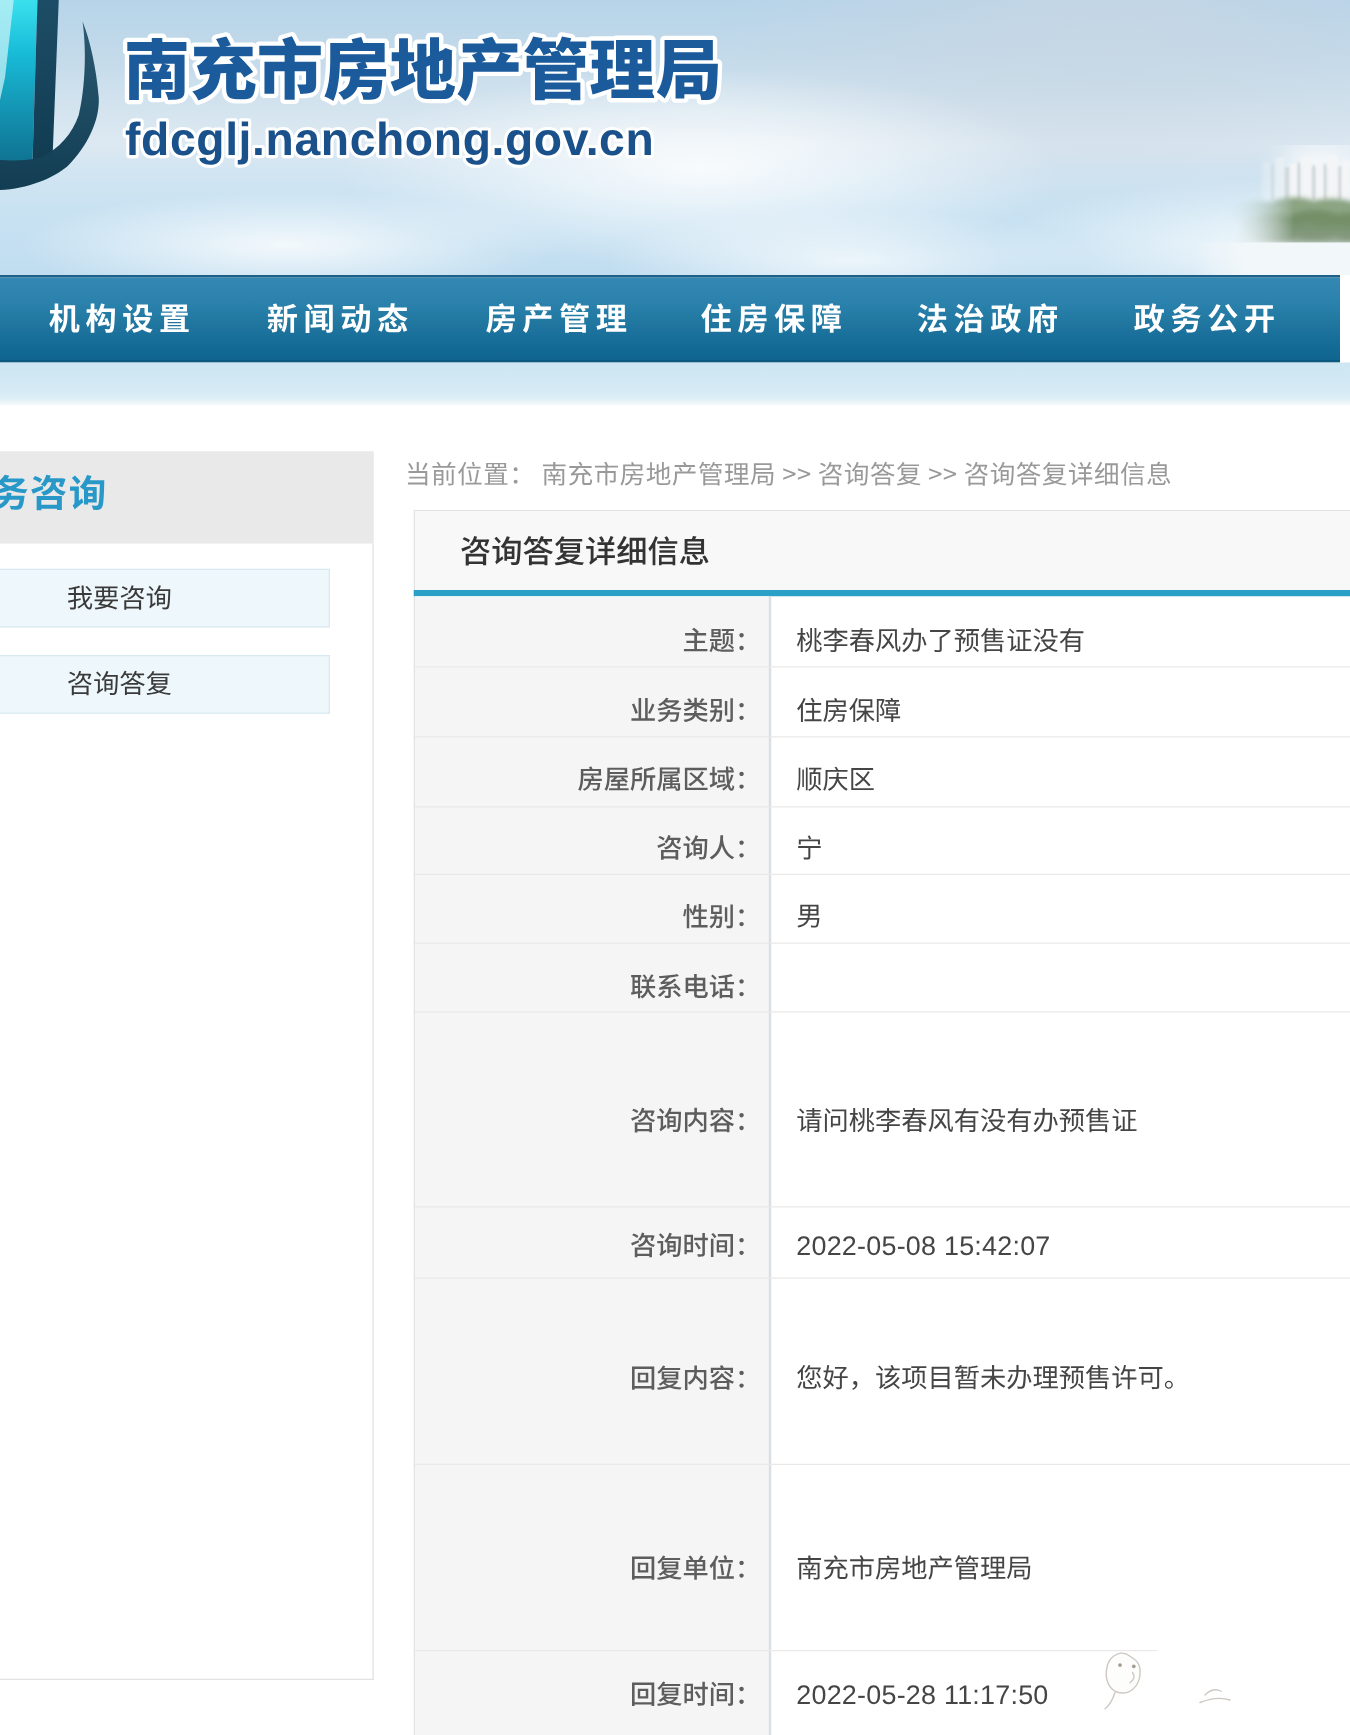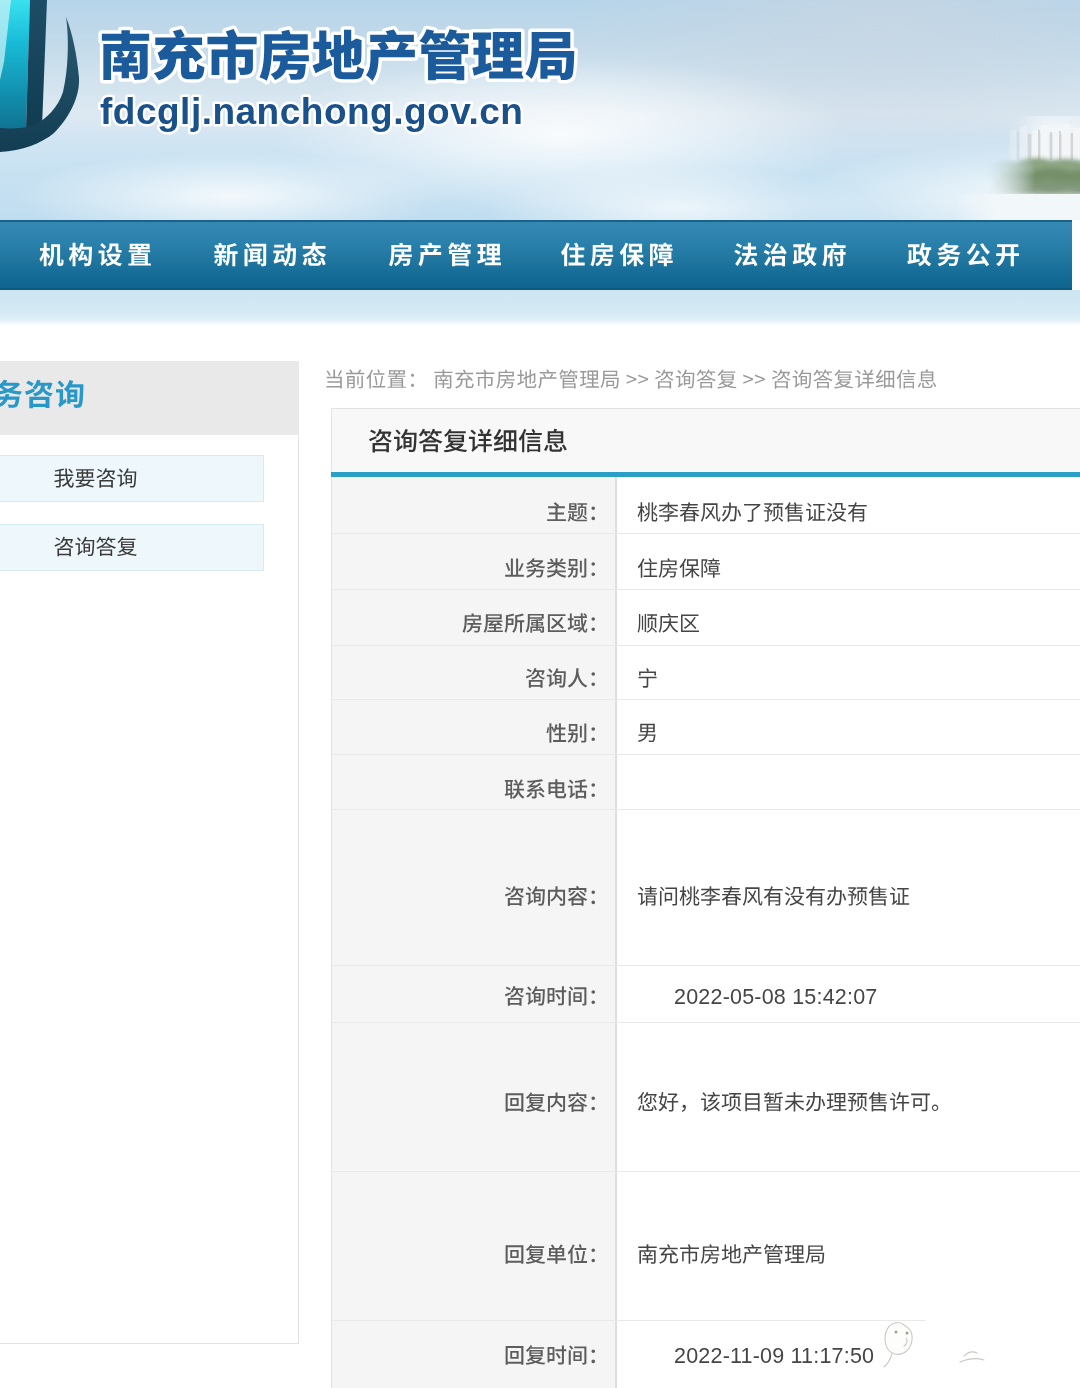--- a/index.html
+++ b/index.html
@@ -24,21 +24,21 @@
 .spanel{left:0;top:435px;width:299px;height:909px;background:#fff;border-right:1px solid #e2e2e2;border-bottom:1px solid #e2e2e2}
 .sbtn{left:-75px;width:339px;background:#eef7fb;border:1px solid #d9e9f1}
 .b1{top:455px;height:47px}
 .b2{top:524px;height:47px}
 .mbox{left:331px;top:408px;width:749px;height:980px;background:#fff;border-top:1px solid #e3e3e3;border-left:1px solid #e3e3e3}
 .mhead{left:332px;top:409px;width:748px;height:63px;background:#f8f8f8}
 .bluebar{left:331px;top:472px;width:749px;height:5px;background:#2aa0c6}
 .lcol{left:332px;top:477px;width:283px;height:911px;background:#f5f5f6}
 .vline{left:615px;top:477px;width:2px;height:911px;background:#dcdfe1}
 .hline{left:332px;width:748px;height:1px;background:#e9e9e9}
-.date{position:absolute;left:674px;font-size:21.5px;color:#454545;letter-spacing:.2px}
+.date{position:absolute;left:637px;font-size:21.5px;color:#454545;letter-spacing:.2px}
 .txt{position:absolute;left:0;top:0;pointer-events:none}
 svg{display:block}
 </style>
 </head>
 <body>
 <div class="abs hdr"></div>
 
 <svg class="abs" style="left:980px;top:116px" width="100" height="84" viewBox="0 0 100 84">
  <defs>
   <linearGradient id="fadeL" x1="0" y1="0" x2="1" y2="0">
@@ -140,21 +140,21 @@
 <div class="abs hline" style="top:589px"></div>
 <div class="abs hline" style="top:645px"></div>
 <div class="abs hline" style="top:699px"></div>
 <div class="abs hline" style="top:754px"></div>
 <div class="abs hline" style="top:809px"></div>
 <div class="abs hline" style="top:965px"></div>
 <div class="abs hline" style="top:1022px"></div>
 <div class="abs hline" style="top:1171px"></div>
 <div class="abs hline" style="top:1320px"></div>
 <div class="date" style="top:985px">2022-05-08 15:42:07</div>
-<div class="date" style="top:1344px">2022-11-09 11:17:50</div>
+<div class="date" style="top:1344px">2022-05-28 11:17:50</div>
 <svg class="txt" width="1080" height="1388" viewBox="0 0 1080 1388">
     <defs>
       <path id="k5357" d="M423 845V782H54V647H423V589H82V-92H228V456H393L312 433C328 404 346 365 356 336H281V225H428V179H260V64H428V-61H565V64H738V179H565V225H714V336H646C664 362 683 394 703 429L603 456H768V48C768 33 762 28 744 28C729 27 666 27 625 30C643 -2 665 -55 672 -91C752 -91 812 -90 857 -70C902 -50 918 -19 918 47V589H582V647H946V782H582V845ZM399 336 481 363C471 389 453 426 434 456H579C567 421 545 374 527 342L548 336Z"></path>
       <path id="k5145" d="M150 281C178 291 211 296 294 301C278 180 233 92 31 36C65 4 106 -58 123 -99C379 -17 437 124 457 310L541 314V100C541 -34 575 -80 708 -80C733 -80 794 -80 820 -80C933 -80 971 -28 986 150C945 160 879 186 847 212C842 81 836 57 806 57C790 57 747 57 734 57C704 57 700 62 700 102V321L762 324C783 297 800 271 813 249L948 331C903 402 810 497 732 569H941V710H527L613 735C599 772 570 825 543 865L389 828C410 792 433 746 447 710H58V569H261C224 521 187 484 170 470C145 446 125 432 100 426C117 385 142 312 150 281ZM588 517 651 453 345 445C384 483 423 525 459 569H678Z"></path>
       <path id="k5e02" d="M385 824 428 725H38V583H420V485H116V2H263V343H420V-88H572V343H744V156C744 144 738 140 722 140C708 140 649 140 609 143C629 104 651 42 657 0C731 0 789 2 836 24C882 46 896 86 896 153V485H572V583H966V725H600C583 766 553 824 530 868Z"></path>
       <path id="k623f" d="M428 824 446 769H106V545C106 381 100 128 18 -41C56 -53 123 -86 153 -108C228 55 249 300 252 479H580L499 456C509 432 520 400 527 375H273V261H411C400 152 371 69 228 16C258 -9 294 -60 309 -94C426 -46 486 20 519 103H739C734 62 727 40 718 32C708 24 698 22 681 22C660 22 613 23 567 27C587 -4 603 -52 605 -87C661 -89 715 -89 746 -85C783 -82 814 -74 839 -49C866 -22 879 39 888 163C890 179 891 211 891 211H781L547 212L553 261H949V375H602L668 396C661 419 649 451 636 479H927V769H605C596 798 584 830 573 857ZM253 649H783V598H253Z"></path>
       <path id="k5730" d="M416 756V498L322 458L376 330L416 348V120C416 -35 457 -77 606 -77C640 -77 766 -77 802 -77C926 -77 968 -28 985 116C946 124 890 147 859 168C850 72 840 52 788 52C761 52 648 52 620 52C561 52 554 59 554 120V408L608 432V144H744V301C758 271 769 218 773 183C808 183 852 184 883 201C915 217 931 245 933 294C936 336 938 440 938 633L943 656L842 692L816 675L794 660L744 639V855H608V580L554 557V756ZM744 491 800 516C800 388 800 332 798 320C796 305 791 302 781 302L744 303ZM14 182 72 36C167 80 283 136 389 191L356 319L275 285V491H368V628H275V840H140V628H30V491H140V229C92 211 49 194 14 182Z"></path>
       <path id="k4ea7" d="M390 826C402 807 415 784 426 761H98V623H324L236 585C259 553 283 512 299 477H103V337C103 236 97 94 18 -5C50 -24 116 -81 140 -110C236 9 256 204 256 335H941V477H749L827 579L685 623H922V761H599C587 792 564 832 542 861ZM380 477 447 507C434 541 405 586 377 623H660C645 577 619 519 595 477Z"></path>
       <path id="k7ba1" d="M591 865C574 802 542 738 501 692L488 678L537 655L432 633C424 650 411 671 396 692H501L502 789H280L300 838L157 865C129 783 78 695 20 642C55 627 117 597 146 578C174 608 203 648 229 692H249C274 656 301 613 311 584L414 622L435 577H58V396H185V-97H333V-73H724V-97H869V170H333V202H815V396H941V577H581C571 602 555 630 540 653C566 640 593 626 608 615C628 636 647 663 665 692H687C718 655 749 611 762 582L882 636C873 652 859 672 843 692H958V789H713C720 806 726 823 731 840ZM724 32H333V66H724ZM793 439H198V470H793ZM333 337H673V304H333Z"></path>
       <path id="k7406" d="M535 520H610V459H535ZM731 520H799V459H731ZM535 693H610V633H535ZM731 693H799V633H731ZM335 67V-64H979V67H745V139H946V269H745V337H937V815H404V337H596V269H401V139H596V67ZM18 138 50 -10C150 22 274 62 387 101L362 239L271 210V383H355V516H271V669H373V803H30V669H133V516H39V383H133V169C90 157 51 146 18 138Z"></path>

